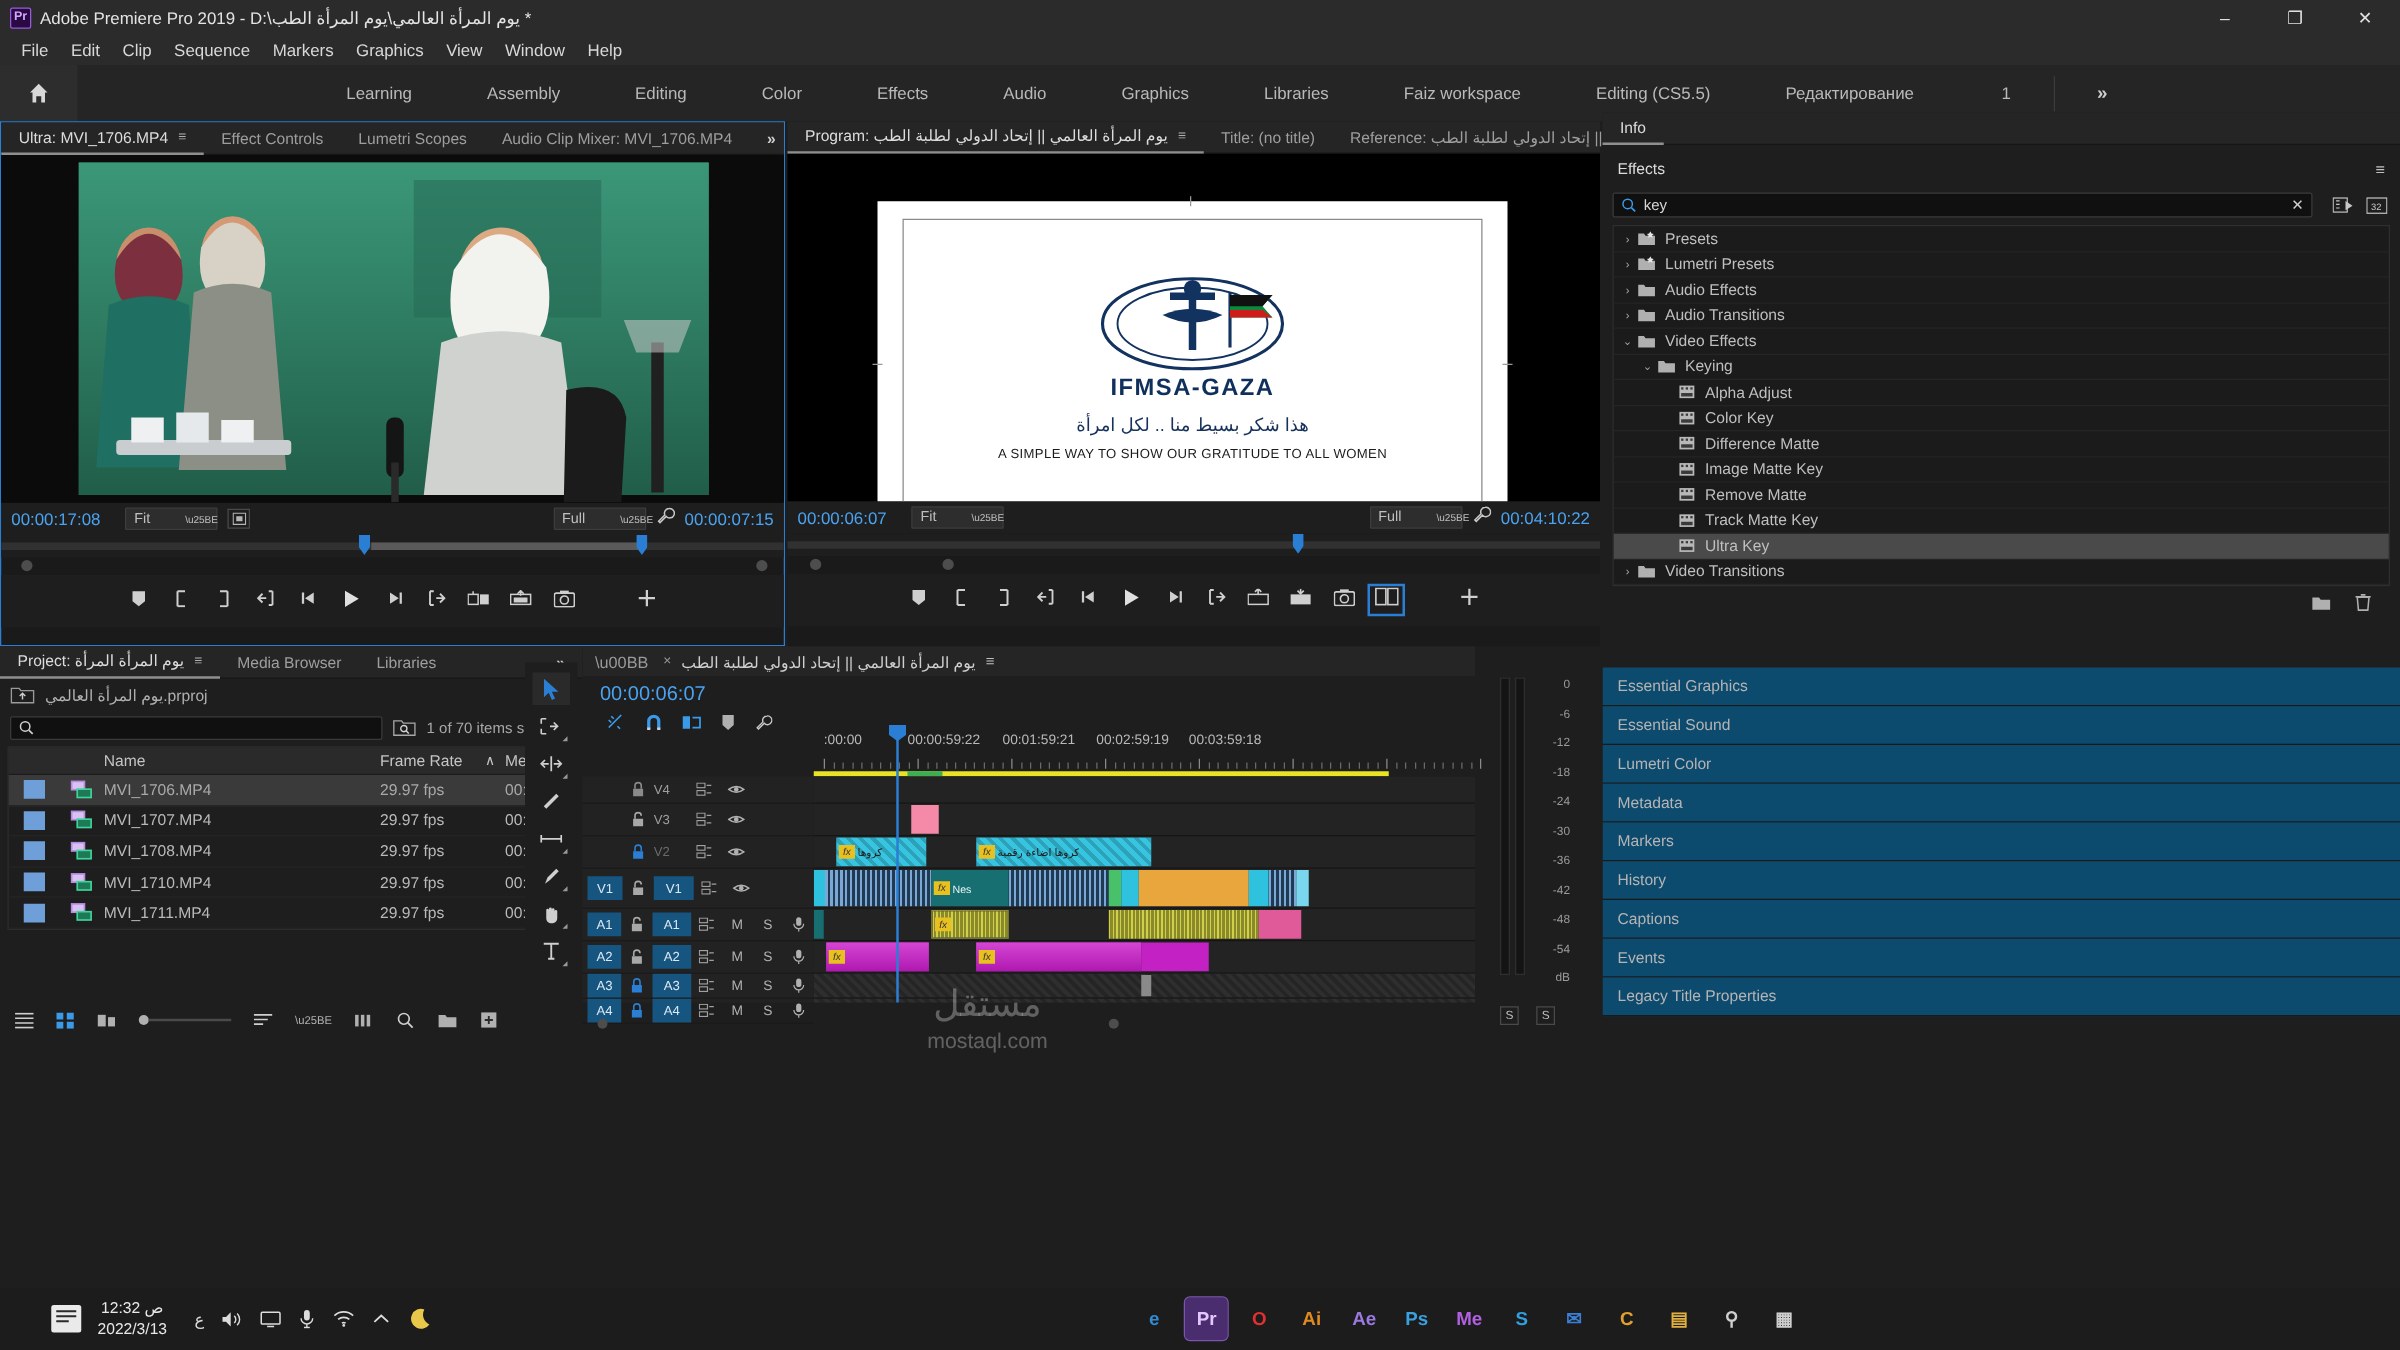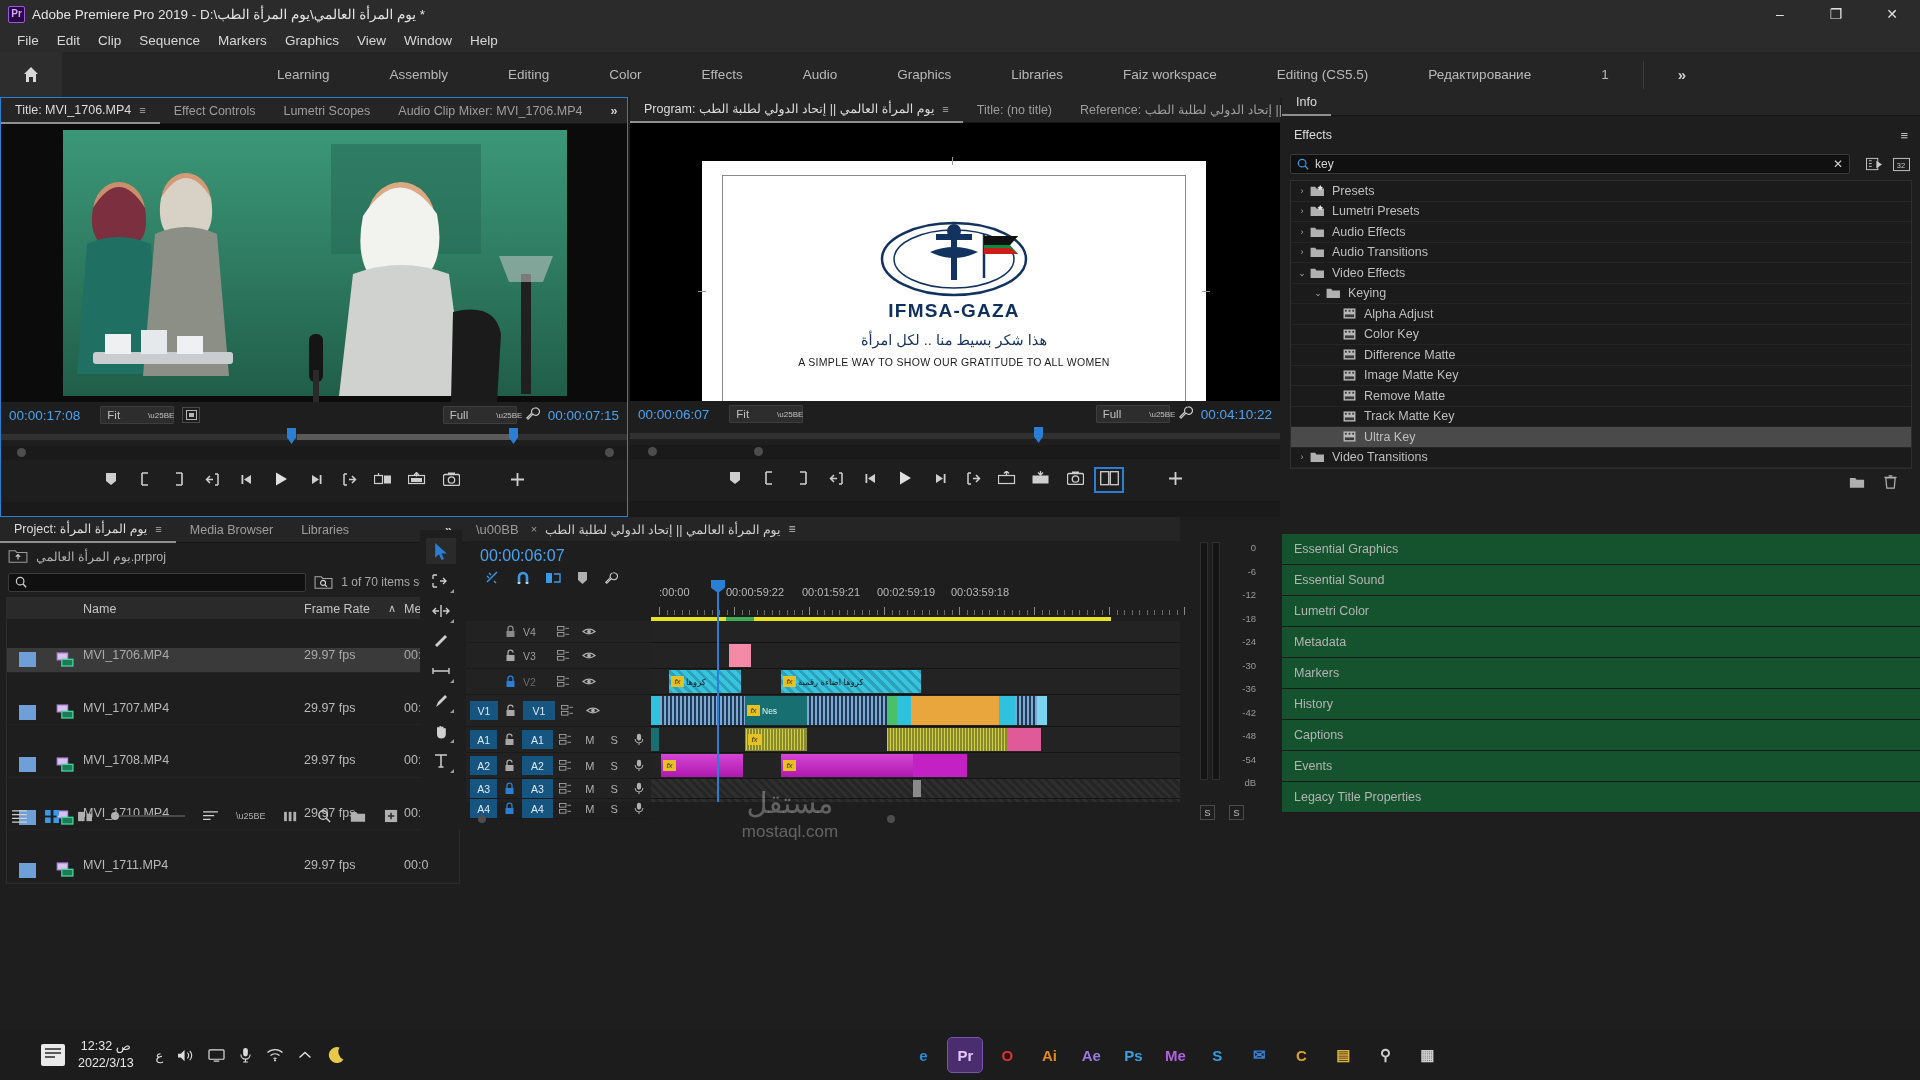--- a/index.html
+++ b/index.html
@@ -138,41 +138,41 @@
   .eff-row.sel { background: #4a4a4a; }
   .tri { width: 14px; text-align: center; font-size: 9px; color: #a8a8a8; }
   .folder-ic { width: 17px; display: flex; align-items: center; justify-content: center; }
   .eff-list { border: 1px solid #2e2e2e; margin: 0 8px; background: #1b1b1b; }
   .eff-footer { height: 26px; display: flex; align-items: center;
     justify-content: flex-end; gap: 18px; padding-right: 22px; }
 
   #stackPanel { left: 1282px; top: 534px; width: 638px; height: 296px; }
   .stack-row {
     height: 31px; display: flex; align-items: center; padding-left: 12px;
-    font-size: 12.5px; color: #b4b4b4; background: #14532d;
+    font-size: 12.5px; color: #b4b4b4; background: #0c4a6e;
     border-bottom: 1px solid #1a1a1a;
   }
 
   
   #projectPanel { left: 0; top: 517px; width: 466px; height: 313px; background: #1e1e1e; }
   .proj-crumb { height: 26px; display: flex; align-items: center; gap: 8px; padding-left: 8px;
     font-size: 12.5px; color: #b0b0b0; }
   .proj-search-row { height: 26px; display: flex; align-items: center; gap: 8px; padding: 0 8px; }
   .proj-search {
     flex: 1; height: 19px; background: #101010; border: 1px solid #3a3a3a;
     display: flex; align-items: center; padding: 0 6px; border-radius: 2px;
   }
   .proj-search input { background: transparent; border: 0; outline: 0; color: #d0d0d0;
     font-size: 12px; flex: 1; font-family: "Liberation Sans", sans-serif; }
   .sel-count { font-size: 12px; color: #a8a8a8; white-space: nowrap; }
   .proj-table { margin: 2px 6px 0 6px; border: 1px solid #2c2c2c; }
   .pt-head { height: 22px; display: flex; background: #2a2a2a; font-size: 12.5px;
     color: #c4c4c4; align-items: center; border-bottom: 1px solid #1c1c1c; }
-  .pt-row { height: 24.6px; display: flex; font-size: 12.5px;
-    color: #b9b9b9; border-bottom: 1px solid #242424; margin-top: 28px; }
+  .pt-row { height: 24.6px; display: flex; align-items: center; font-size: 12.5px;
+    color: #b9b9b9; border-bottom: 1px solid #242424; }
   .pt-row.sel { background: #3a3a3a; color: #a9a9a9; }
   .c-sw { width: 42px; display: flex; align-items: center; padding-left: 12px; }
   .swatch { width: 17px; height: 15px; background: #6f9fd8; }
   .c-icon { width: 34px; display: flex; align-items: center; justify-content: center; }
   .c-name { flex: 1; }
   .c-fps { width: 100px; }
   .c-media { width: 55px; overflow: hidden; }
   .proj-toolbar { height: 28px; display: flex; align-items: center; gap: 18px;
     padding: 0 12px; position: absolute; bottom: 0; left: 0; right: 0; }
 
@@ -306,21 +306,21 @@
         <div class="ws-tab">Редактирование</div>
         <div class="ws-tab" style="padding-left: 40px;">1</div>
       </div>
     <div class="ws-divider"></div>
     <div class="ws-overflow">»</div>
   </div>
 
   <div class="panel" id="sourcePanel">
     <div class="panel-tabbar" id="srcTabs">
         <div class="ptab active">
-          <span>Title: MVI_1706.MP4</span>
+          <span>Ultra: MVI_1706.MP4</span>
           <span class="hamb">≡</span>
         </div>
         <div class="ptab">
           <span>Effect Controls</span>
         </div>
         <div class="ptab">
           <span>Lumetri Scopes</span>
         </div>
         <div class="ptab">
           <span>Audio Clip Mixer: MVI_1706.MP4</span>

